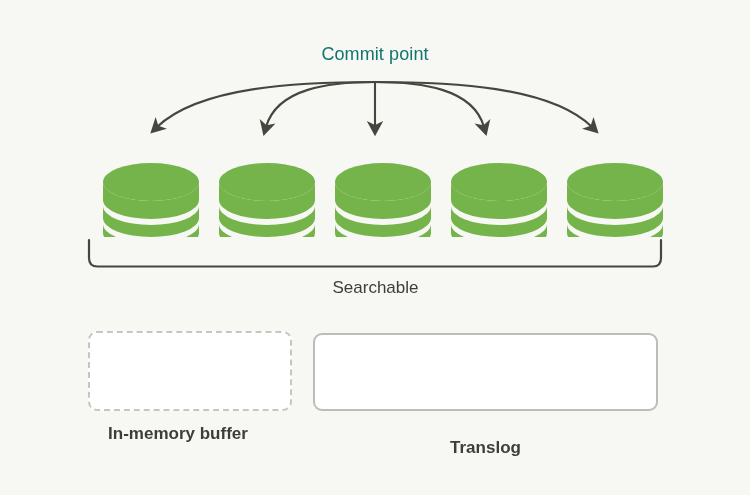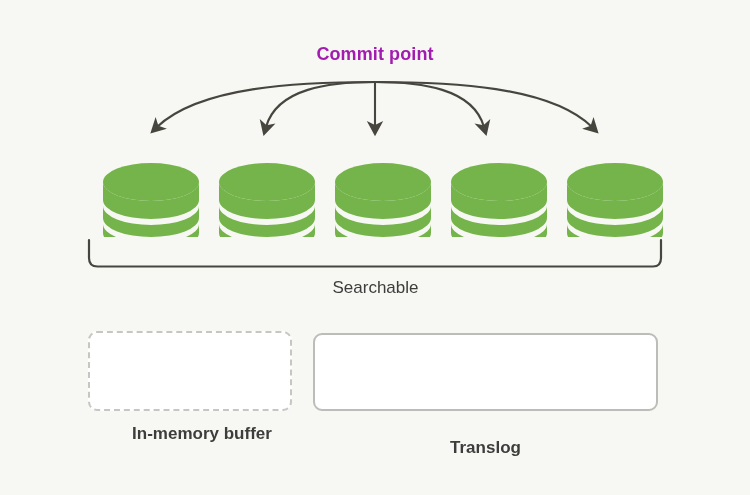--- a/index.html
+++ b/index.html
@@ -21,22 +21,22 @@
   }
 
   
   .title {
     position: absolute;
     left: 0;
     top: 44px;
     width: 750px;
     text-align: center;
     font-size: 18px;
-    font-weight: bold;
-    color: #a21caf;
+    font-weight: normal;
+    color: #0f766e;
     letter-spacing: 0.1px;
   }
 
   
   #vector {
     position: absolute;
     left: 0;
     top: 0;
     width: 750px;
     height: 495px;
@@ -95,21 +95,21 @@
     border-radius: 9px;
   }
   .box-label {
     position: absolute;
     text-align: center;
     font-size: 17px;
     font-weight: bold;
     color: #3d3d3c;
   }
   .buffer-label {
-    left: 100px;
+    left: 76px;
     top: 424px;
     width: 204px;
   }
   .translog-label {
     left: 313px;
     top: 438px;
     width: 345px;
   }
 </style>
 </head>

